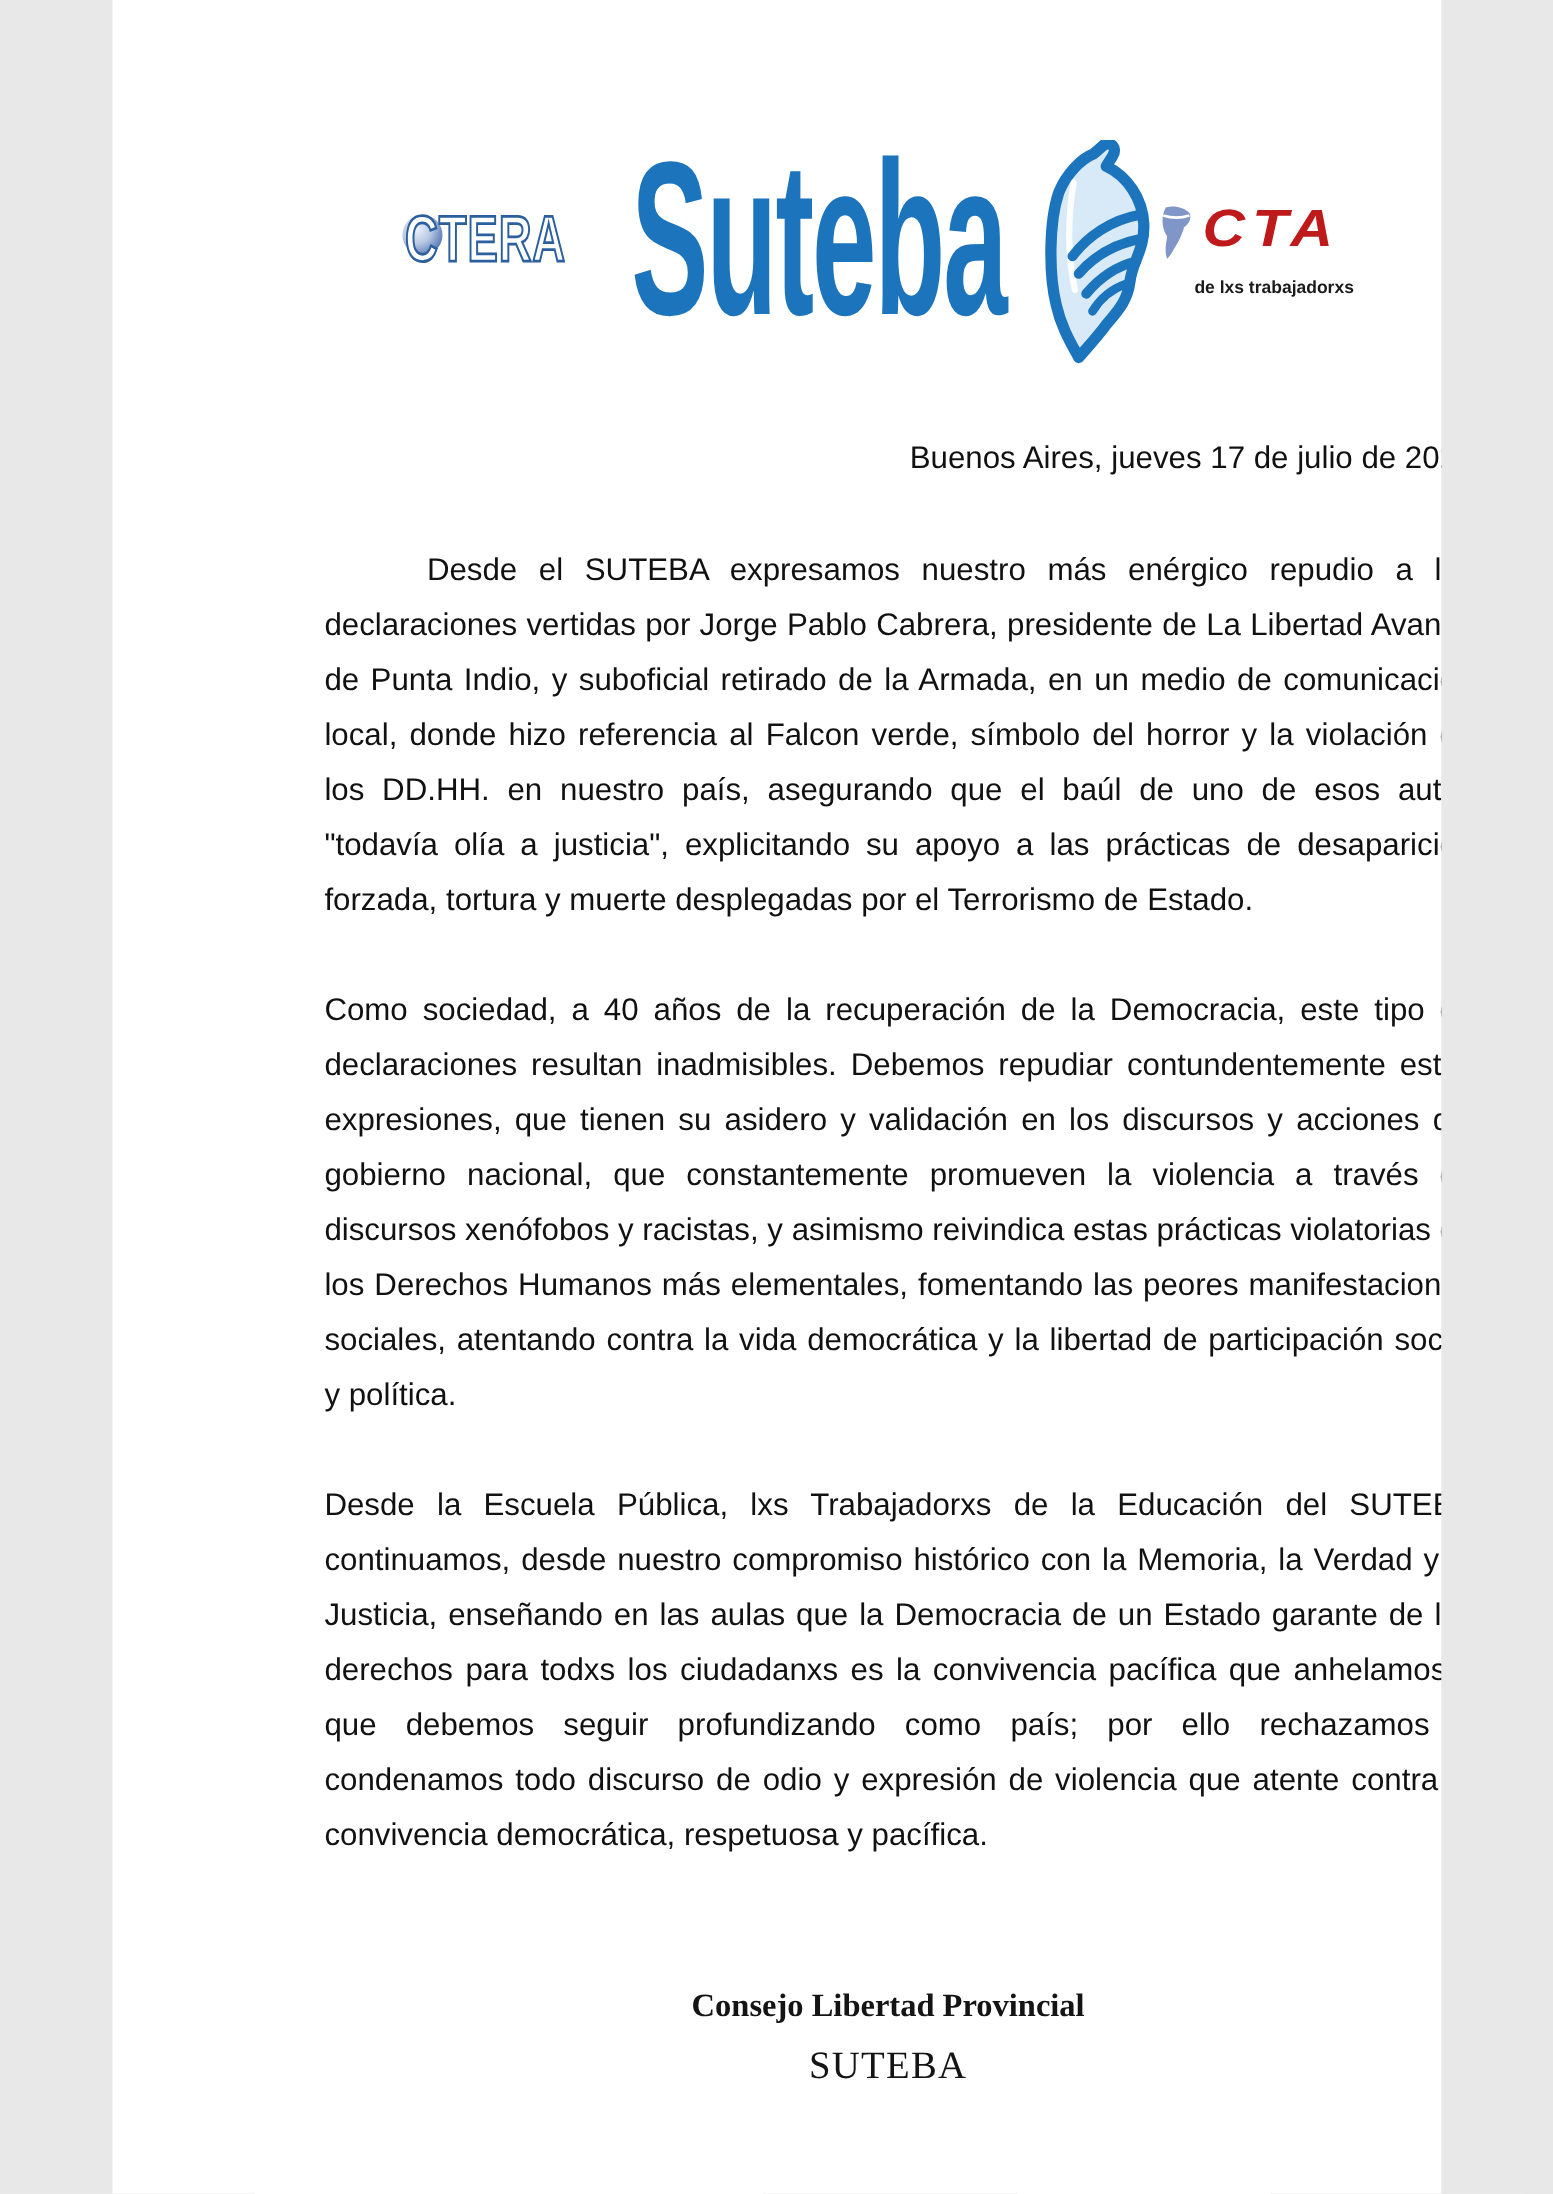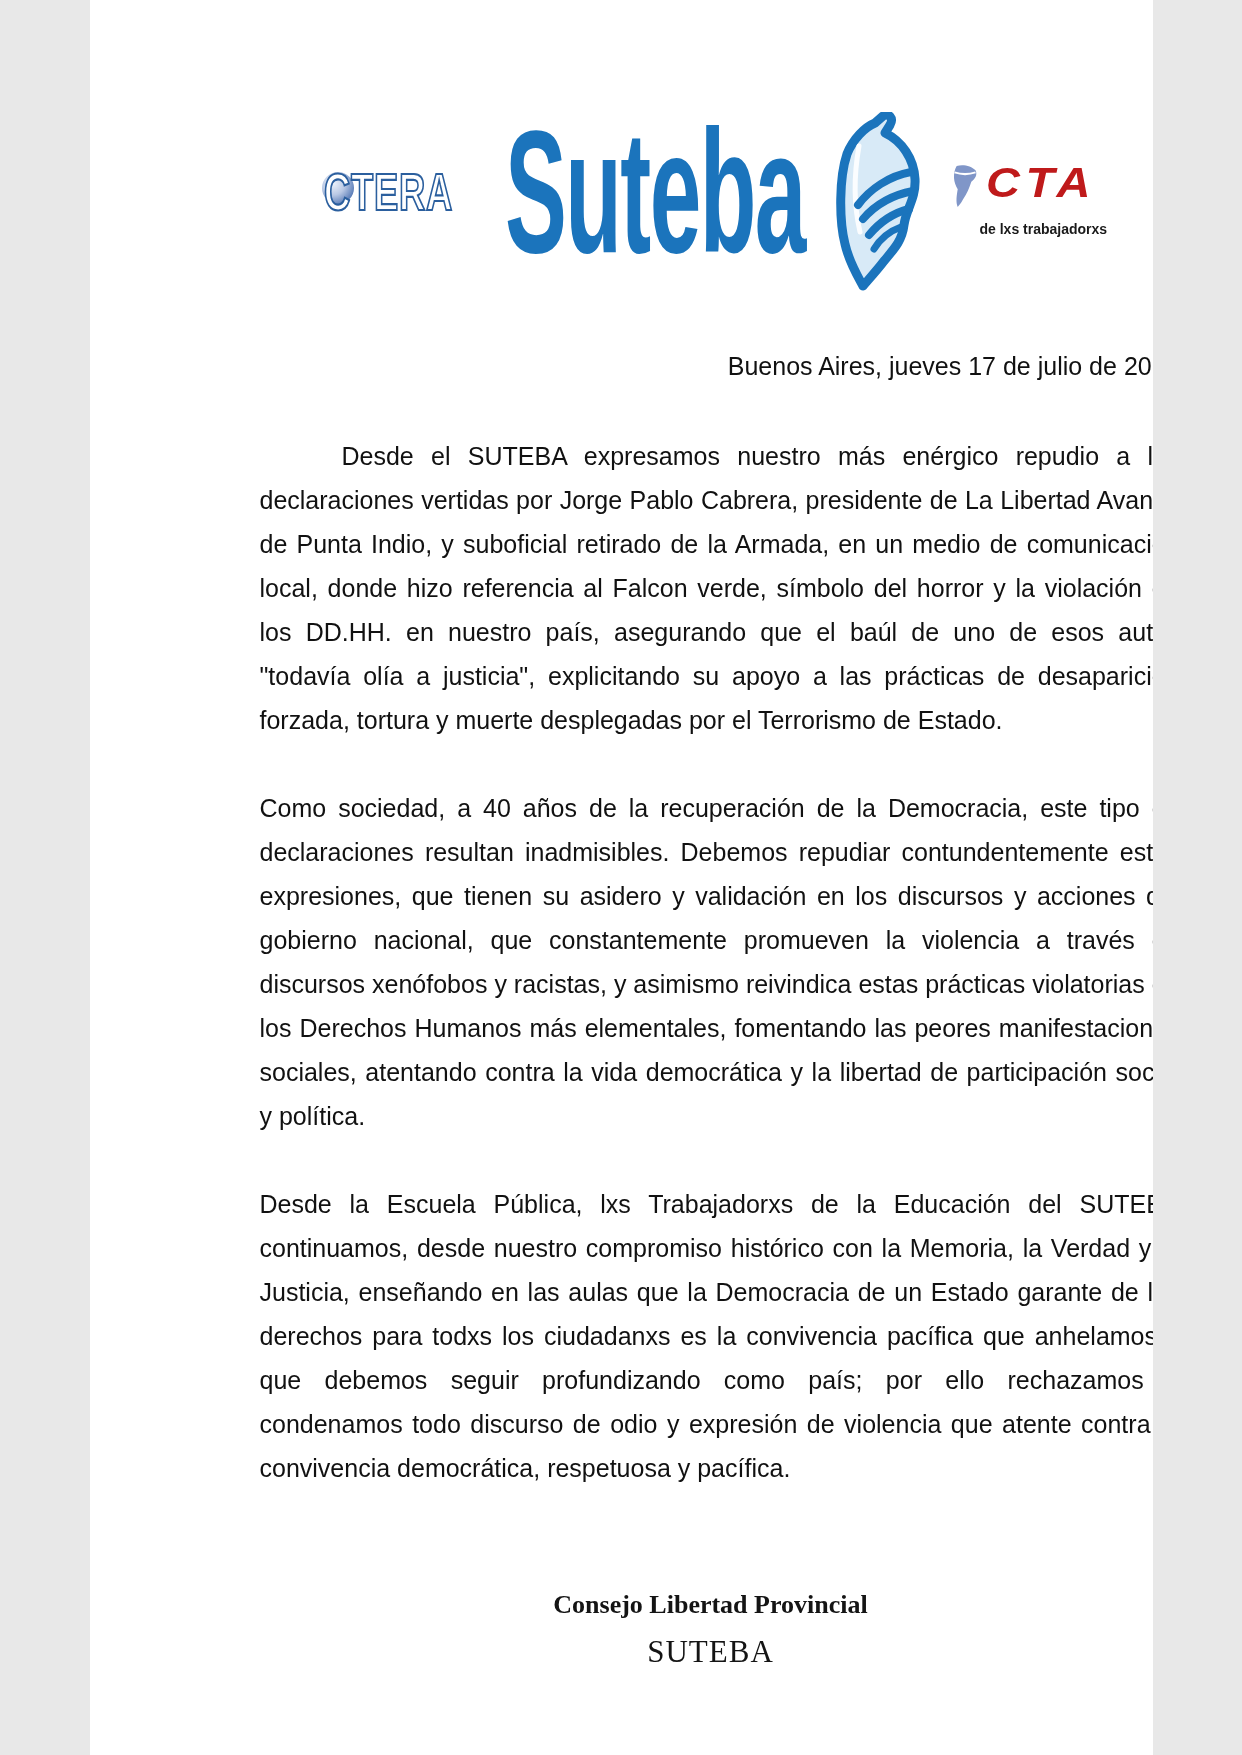--- a/index.html
+++ b/index.html
@@ -26,21 +26,21 @@
 
   .suteba-logo { position:absolute; left:0; top:0; }
   .suteba-word {
     position:absolute; left:415px; top:104px;
     font-size:175px; font-weight:bold; line-height:1; letter-spacing:-3px;
     color:var(--suteba-blue);
     transform:scaleX(0.53); transform-origin:left top; white-space:nowrap;
   }
   .suteba-graphic { position:absolute; left:723px; top:112px; width:110px; height:180px; }
 
-  .cta-logo { position:absolute; left:858px; top:160px; width:180px; height:60px; }
+  .cta-logo { position:absolute; left:834px; top:160px; width:180px; height:60px; }
   .cta-map { position:absolute; left:0px; top:4px; width:32px; height:44px; }
   .cta-word {
     position:absolute; left:38px; top:2px;
     font-size:42px; font-weight:bold; font-style:italic; line-height:1; letter-spacing:5px;
     color:var(--cta-red);
     transform:scaleX(1.12); transform-origin:left top; white-space:nowrap;
   }
   .cta-sub {
     position:absolute; left:32px; top:45px;
     font-size:14px; font-weight:bold; color:#1a1a1a; white-space:nowrap;margin-top:16px;

